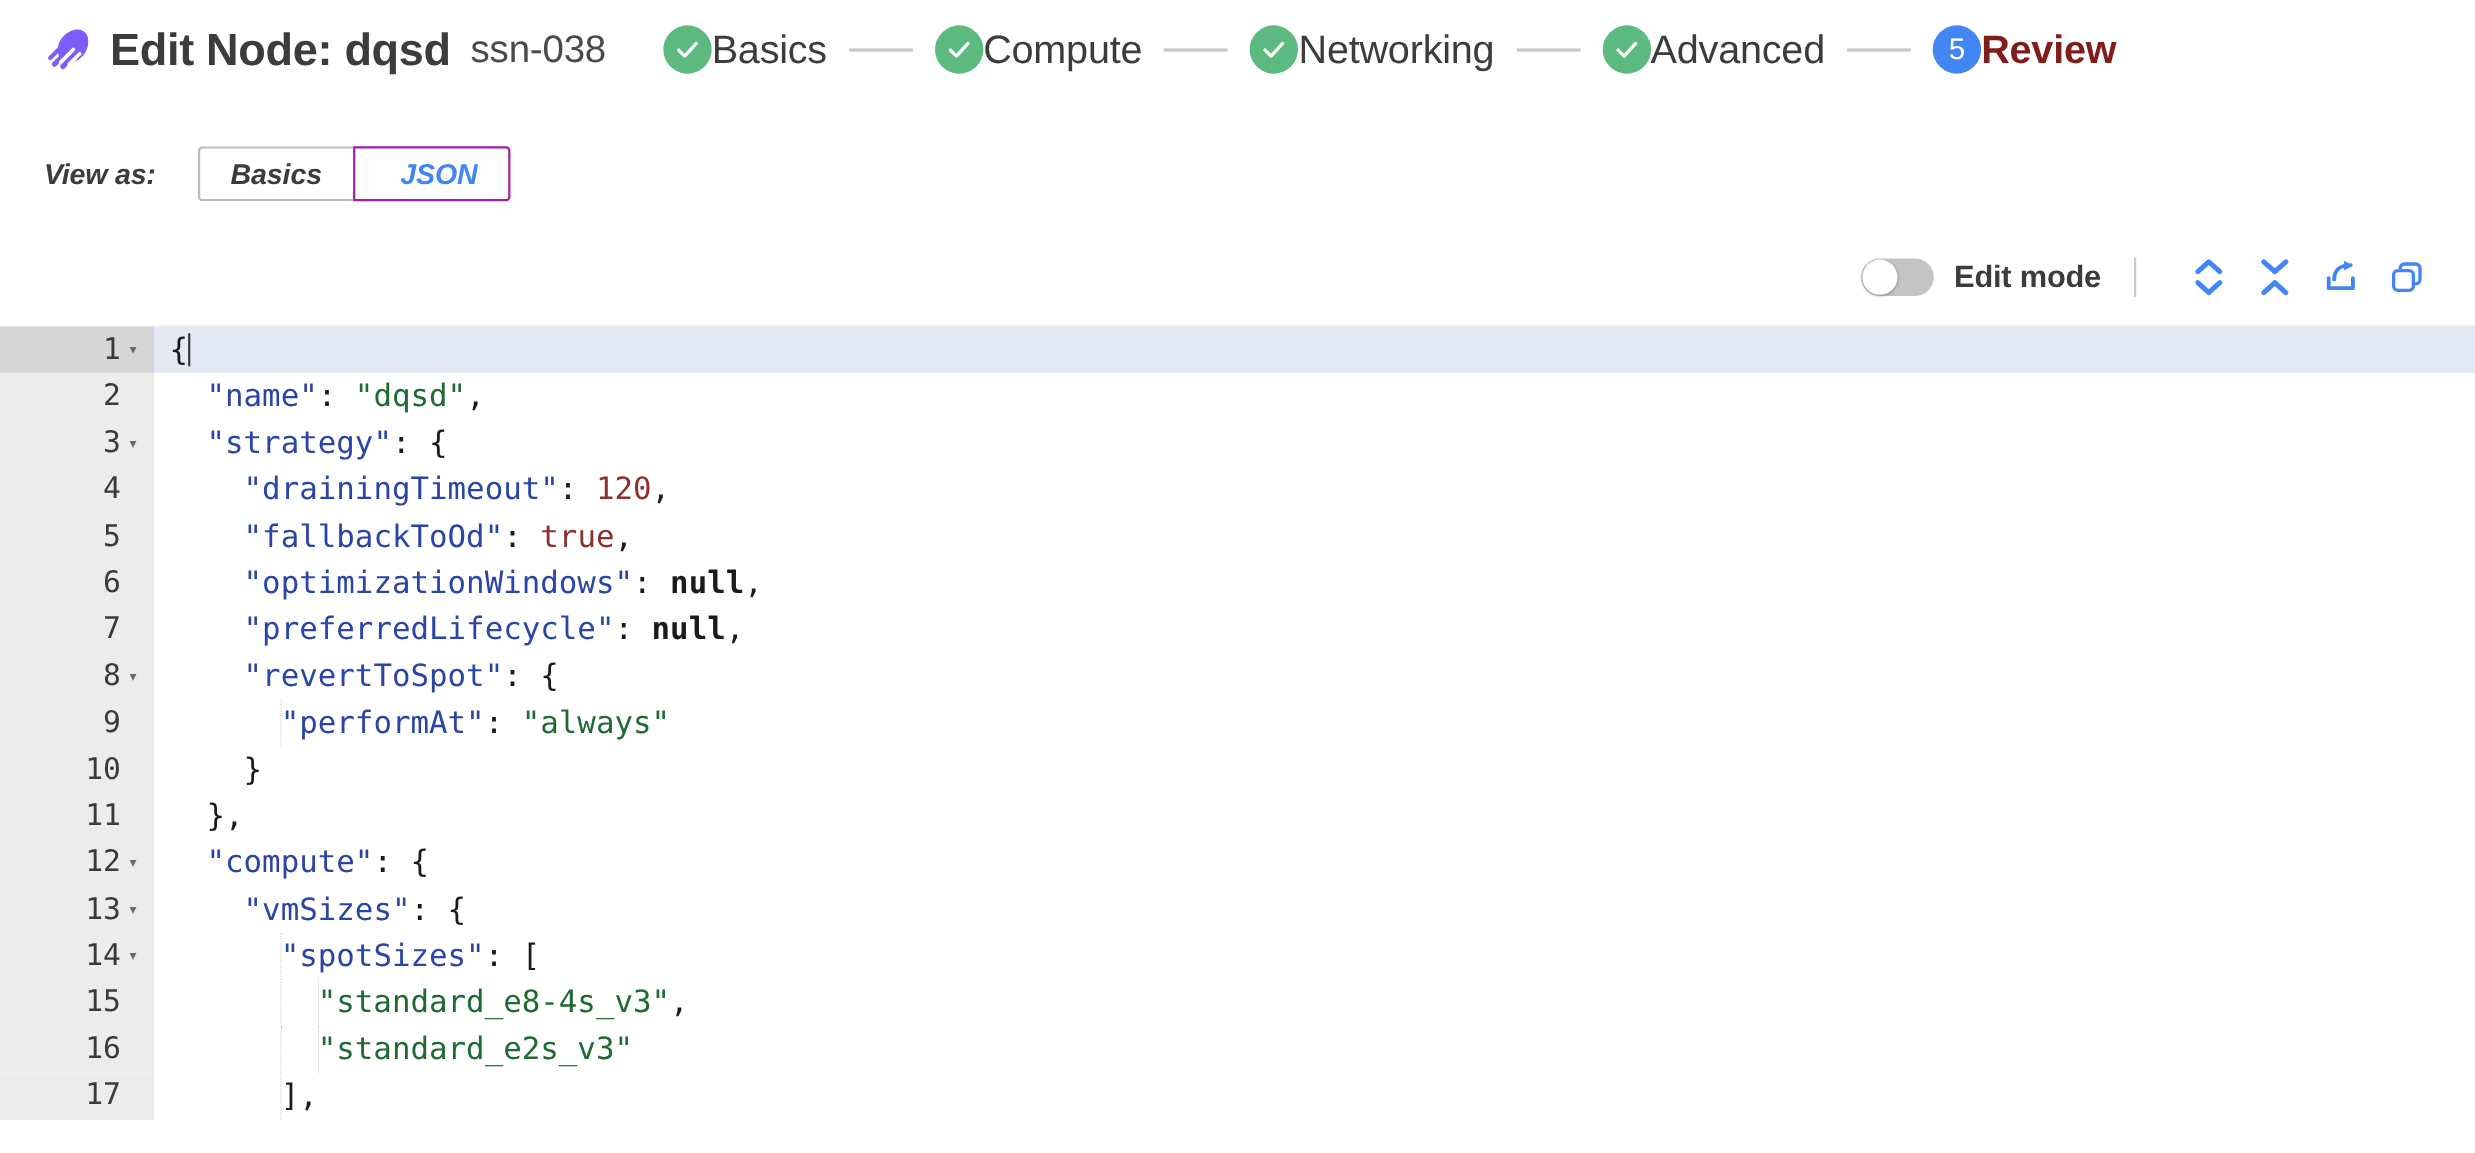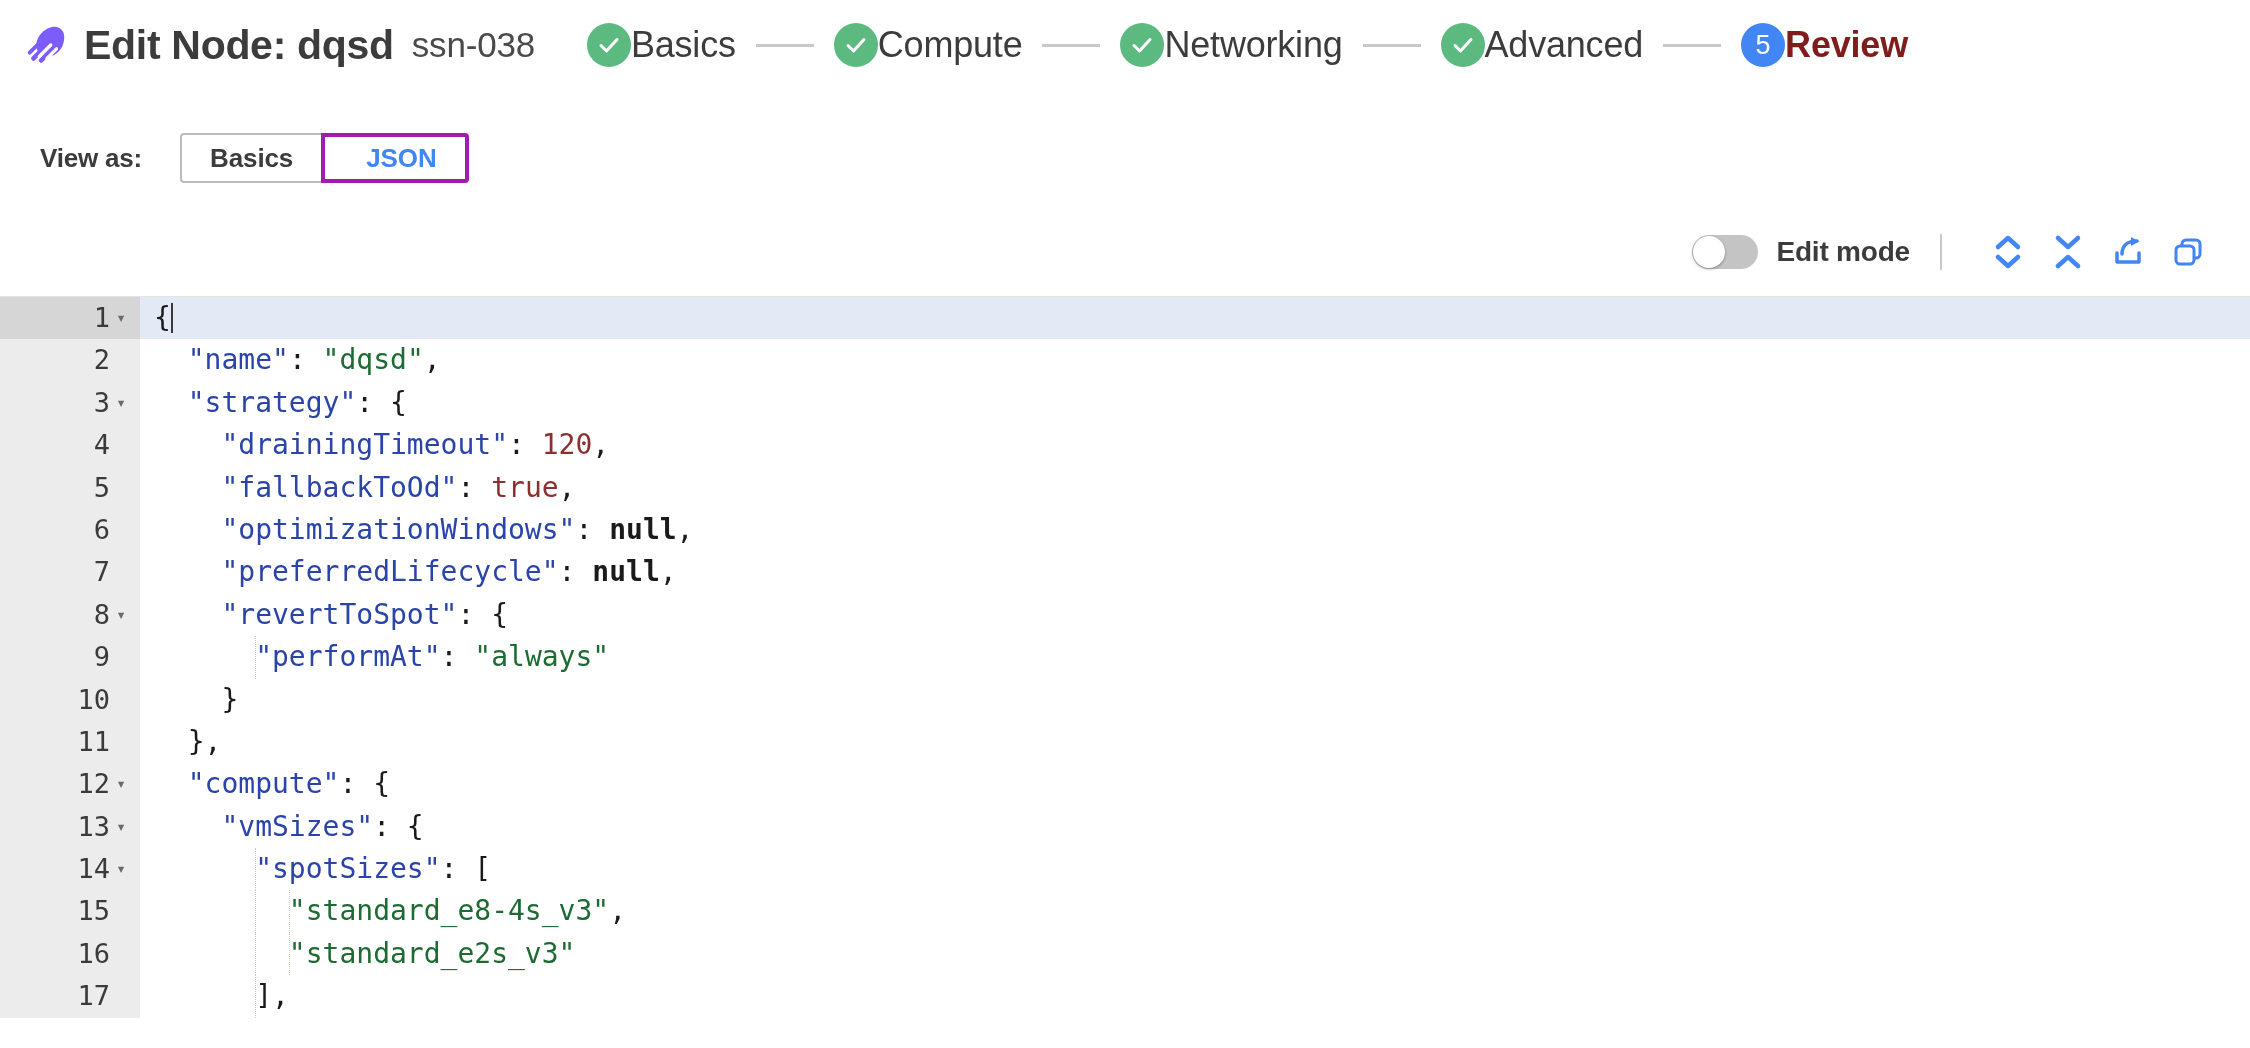--- a/index.html
+++ b/index.html
@@ -11,21 +11,21 @@
     font-family: "Liberation Sans", sans-serif;
     overflow: hidden;
   }
 
   
   .header {
     position: relative;
     height: 90px;
     display: flex;
     align-items: center;
-    padding: 0 0 0 22px;
+    padding: 0 0 0 38px;
     overflow: hidden;
   }
 
   .logo {
     width: 46px;
     height: 46px;
     flex: 0 0 46px;
     margin-right: 16px;
     display: block;
   }
@@ -88,20 +88,21 @@
     background: #c9c9c9;
     margin: 0 20px;
     flex: 0 0 58px;
   }
 
   
   .viewas-row {
     display: flex;
     align-items: center;
     margin: 43px 0 0 40px;
+    font-style: italic;
   }
   .viewas-label {
     font-size: 26px;
     font-weight: bold;
     color: #3c3c3c;
     margin-right: 38px;
     letter-spacing: -0.2px;
   }
   .seg-group { display: flex; }
   .seg-btn {
@@ -116,21 +117,21 @@
     cursor: pointer;
     letter-spacing: -0.1px;
   }
   .seg-btn.inactive {
     border: 2px solid #bcbcbc;
     border-right: none;
     color: #3c3c3c;
     border-radius: 4px 0 0 4px;
   }
   .seg-btn.active {
-    border: 4px solid #a21caf;
+    border: 2px solid #a21caf;
     color: #4285f4;
     border-radius: 0 4px 4px 0;
     z-index: 1;
     padding-left: 41px;
   }
 
   
   .editor-toolbar {
     display: flex;
     align-items: center;

